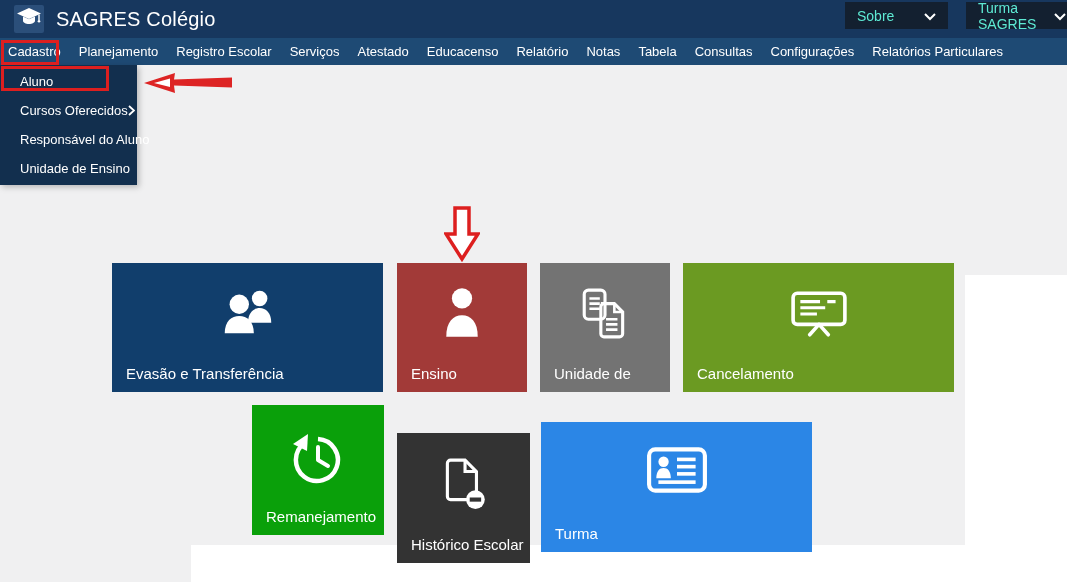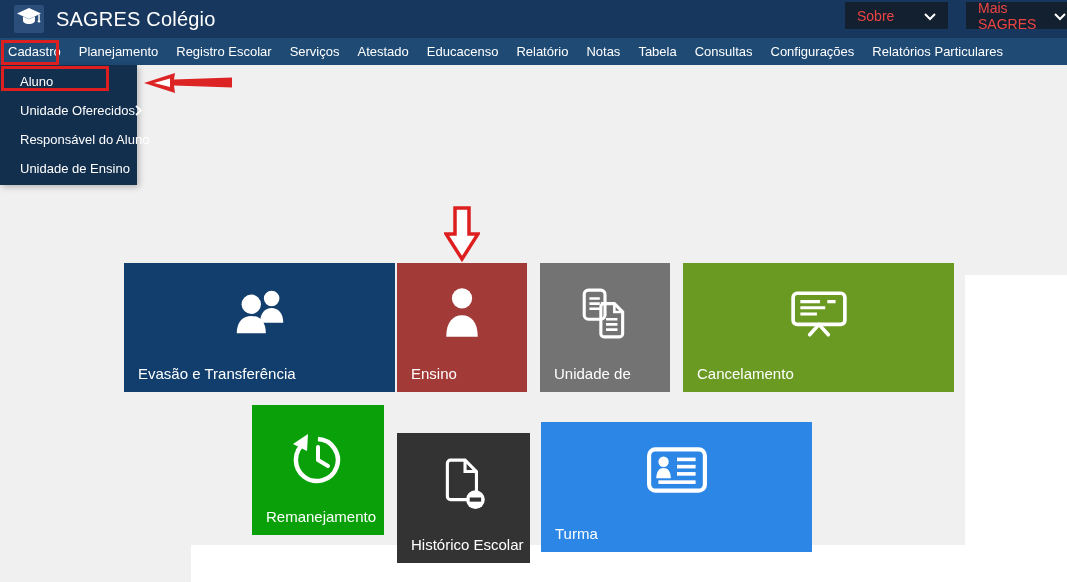--- a/index.html
+++ b/index.html
@@ -9,21 +9,21 @@
   
   .bg-gray{position:absolute;background:#f0f0f1;z-index:1;}
   #bg-a{left:0;top:65px;width:1067px;height:210px;}
   #bg-b{left:0;top:275px;width:965px;height:270px;}
   #bg-c{left:0;top:545px;width:191px;height:37px;}
 
   
   #topbar{position:absolute;left:0;top:0;width:1067px;height:38px;background:#17375e;z-index:6;}
   #logo-box{position:absolute;left:14px;top:5px;width:30px;height:28px;background:#2b4f7a;border-radius:2px;display:flex;align-items:center;justify-content:center;}
   #app-title{position:absolute;left:56px;top:0;height:38px;display:flex;align-items:center;color:#fff;font-size:20px;letter-spacing:.2px;}
-  .topbtn{position:absolute;top:2px;height:27px;background:#132030;color:#ef4444;font-size:14px;display:flex;align-items:center;justify-content:space-between;padding:0 12px;box-sizing:border-box;cursor:pointer;}
+  .topbtn{position:absolute;top:2px;height:27px;background:#132030;color:#5eead4;font-size:14px;display:flex;align-items:center;justify-content:space-between;padding:0 12px;box-sizing:border-box;cursor:pointer;}
   #btn-sobre{left:845px;width:103px;}
   #btn-mais{left:966px;width:112px;}
   .chev{flex:0 0 auto;margin-left:10px;}
 
   
   #menubar{position:absolute;left:0;top:38px;width:1067px;height:27px;background:#1e4a74;display:flex;align-items:center;gap:18px;padding-left:8px;box-sizing:border-box;z-index:6;}
   .menu-item{color:#fff;font-size:13px;white-space:nowrap;cursor:pointer;}
 
   
   #dropdown{position:absolute;left:0;top:65px;width:137px;background:#122f4e;padding:2px 0;z-index:7;box-shadow:2px 2px 6px rgba(0,0,0,.25);box-sizing:border-box;}
@@ -67,21 +67,21 @@
 
     <div class="topbtn" id="btn-sobre">
       <span>Sobre</span>
       <span class="chev">
         <svg width="12" height="8" viewBox="0 0 12 8">
             <path d="M1,1 L6,6 L11,1" stroke="#fff" stroke-width="2" fill="none"></path>
           </svg>
       </span>
     </div>
     <div class="topbtn" id="btn-mais">
-      <span>Mais SAGRES</span>
+      <span>Turma SAGRES</span>
       <span class="chev">
         <svg width="12" height="8" viewBox="0 0 12 8">
             <path d="M1,1 L6,6 L11,1" stroke="#fff" stroke-width="2" fill="none"></path>
           </svg>
       </span>
     </div>
   </div>
 
   <div id="menubar">
     <span class="menu-item">Cadastro</span>
@@ -96,36 +96,36 @@
     <span class="menu-item">Consultas</span>
     <span class="menu-item">Configurações</span>
     <span class="menu-item">Relatórios Particulares</span>
   </div>
 
   <div id="dropdown">
     <div class="dd-item">
       <span>Aluno</span>
     </div>
     <div class="dd-item">
-      <span>Unidade Oferecidos</span>
+      <span>Cursos Oferecidos</span>
       <span class="dd-sub">
         <svg width="7" height="11" viewBox="0 0 7 11">
             <path d="M1,1 L6,5.5 L1,10" stroke="#fff" stroke-width="1.8" fill="none"></path>
           </svg>
       </span>
     </div>
     <div class="dd-item">
       <span>Responsável do Aluno</span>
     </div>
     <div class="dd-item">
       <span>Unidade de Ensino</span>
     </div>
   </div>
 
-  <div class="tile" style="left: 124px; top: 263px; width: 271px; height: 129px; background-color: rgb(17, 62, 108);">
+  <div class="tile" style="left: 112px; top: 263px; width: 271px; height: 129px; background-color: rgb(17, 62, 108);">
     <span class="tile-icon">
       <svg width="64" height="50" viewBox="0 0 66 50">
         <circle cx="45" cy="11" r="8" fill="#fff"></circle>
         <path d="M33,36 c0-10 5.5-15 12-15 c6.5,0 12,5 12,15 z" fill="#fff"></path>
         <circle cx="24" cy="17" r="10" fill="#fff"></circle>
         <path d="M9,47 c0-13 7-18 15-18 c8,0 15,5 15,18 z" fill="#fff"></path>
       </svg>
     </span>
     <span class="tile-label">Evasão e Transferência</span>
   </div>

